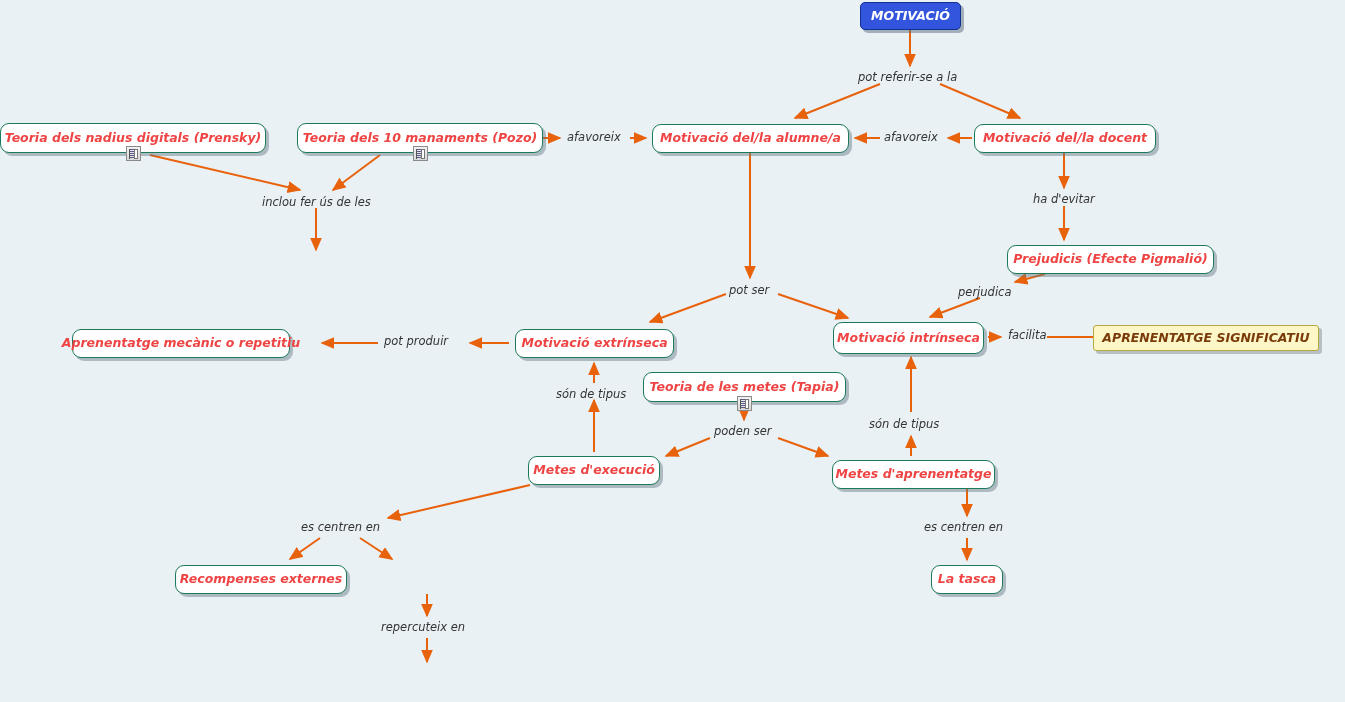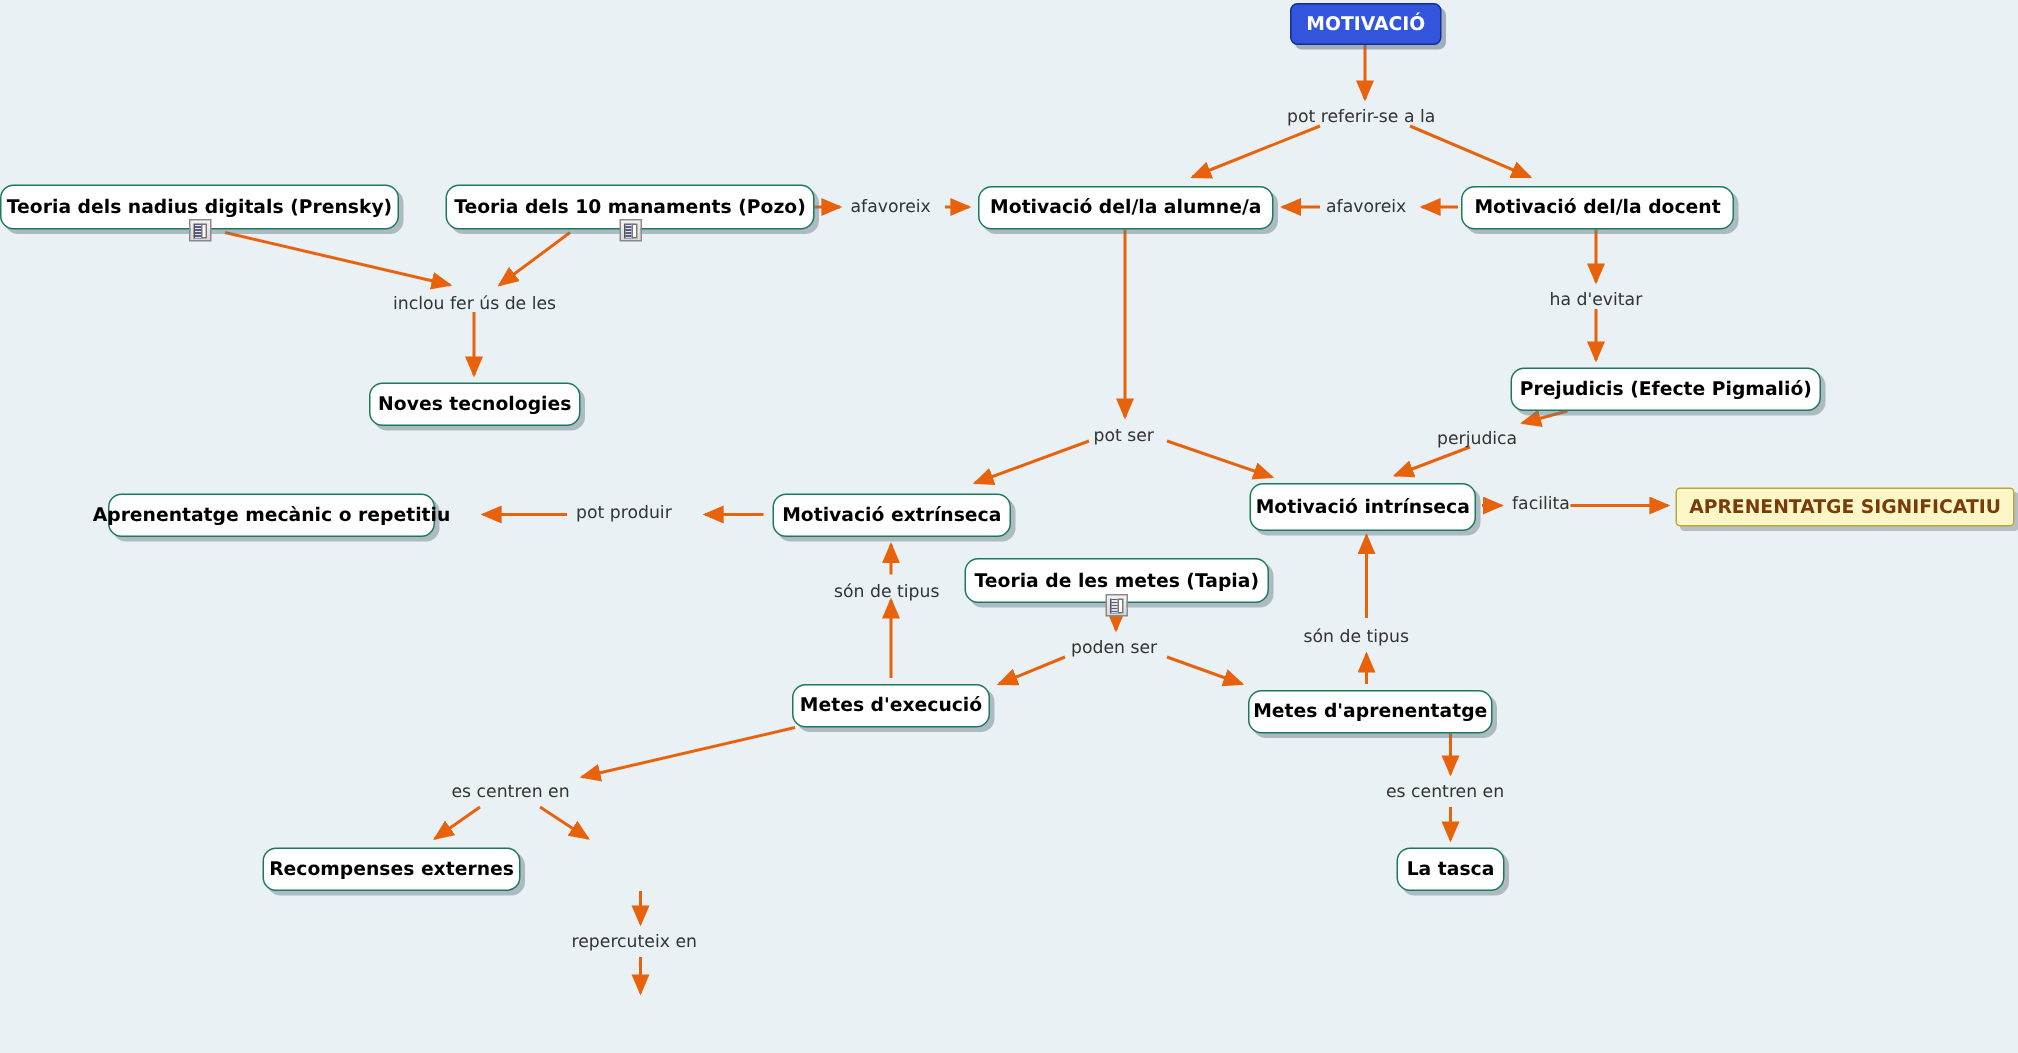--- a/index.html
+++ b/index.html
@@ -12,35 +12,36 @@
     background: #eaf1f5;
     font-family: "DejaVu Sans", "Liberation Sans", sans-serif;
     overflow: hidden;
     position: relative;
   }
   #canvas {
     position: absolute;
     left: 0; top: 0;
     width: 1345px;
     height: 702px;
+    font-style: italic;
   }
   svg#edges {
     position: absolute;
     left: 0; top: 0;
     width: 1345px;
     height: 702px;
     pointer-events: none;
   }
   .node {
     position: absolute;
     box-sizing: border-box;
     border: 1px solid #1b7a5a;
     border-radius: 9px;
     background: #ffffff;
-    color: #000000;
+    color: #ef4444;
     font-weight: bold;
     font-size: 12.5px;
     line-height: 1;
     display: flex;
     align-items: center;
     justify-content: center;
     padding: 0 10px;
     white-space: nowrap;
     box-shadow: 3px 3px 0 rgba(100,120,130,0.45);
   }
@@ -194,41 +195,38 @@
   <span class="resicon" style="left:413px;top:146px;"></span>
 
   <div class="node" style="left:652px;top:124px;width:197px;height:29px;">
     <span>Motivació del/la alumne/a</span>
   </div>
 
   <div class="node" style="left:974px;top:124px;width:182px;height:29px;">
     <span>Motivació del/la docent</span>
   </div>
 
-  <div class="node" style="left:246px;top:255px;width:141px;height:29px;">
-    <span>Noves tecnologies</span>
-  </div>
 
   <div class="node" style="left:959px;top:245px;width:207px;height:29px;margin-left:48px;">
     <span>Prejudicis (Efecte Pigmalió)</span>
   </div>
 
   <div class="node" style="left:72px;top:329px;width:218px;height:29px;">
     <span>Aprenentatge mecànic o repetitiu</span>
   </div>
 
   <div class="node" style="left:515px;top:329px;width:159px;height:29px;">
     <span>Motivació extrínseca</span>
   </div>
 
   <div class="node" style="left:833px;top:322px;width:151px;height:32px;">
     <span>Motivació intrínseca</span>
   </div>
 
-  <div class="node yellow" style="left:1117px;top:325px;width:226px;height:26px;text-align:center;">
+  <div class="node yellow" style="left:1093px;top:325px;width:226px;height:26px;text-align:center;">
     <span>APRENENTATGE SIGNIFICATIU</span>
   </div>
 
   <div class="node" style="left:643px;top:372px;width:203px;height:30px;">
     <span>Teoria de les metes (Tapia)</span>
   </div>
   <span class="resicon" style="left:737px;top:396px;"></span>
 
   <div class="node" style="left:528px;top:456px;width:132px;height:29px;">
     <span>Metes d'execució</span>

